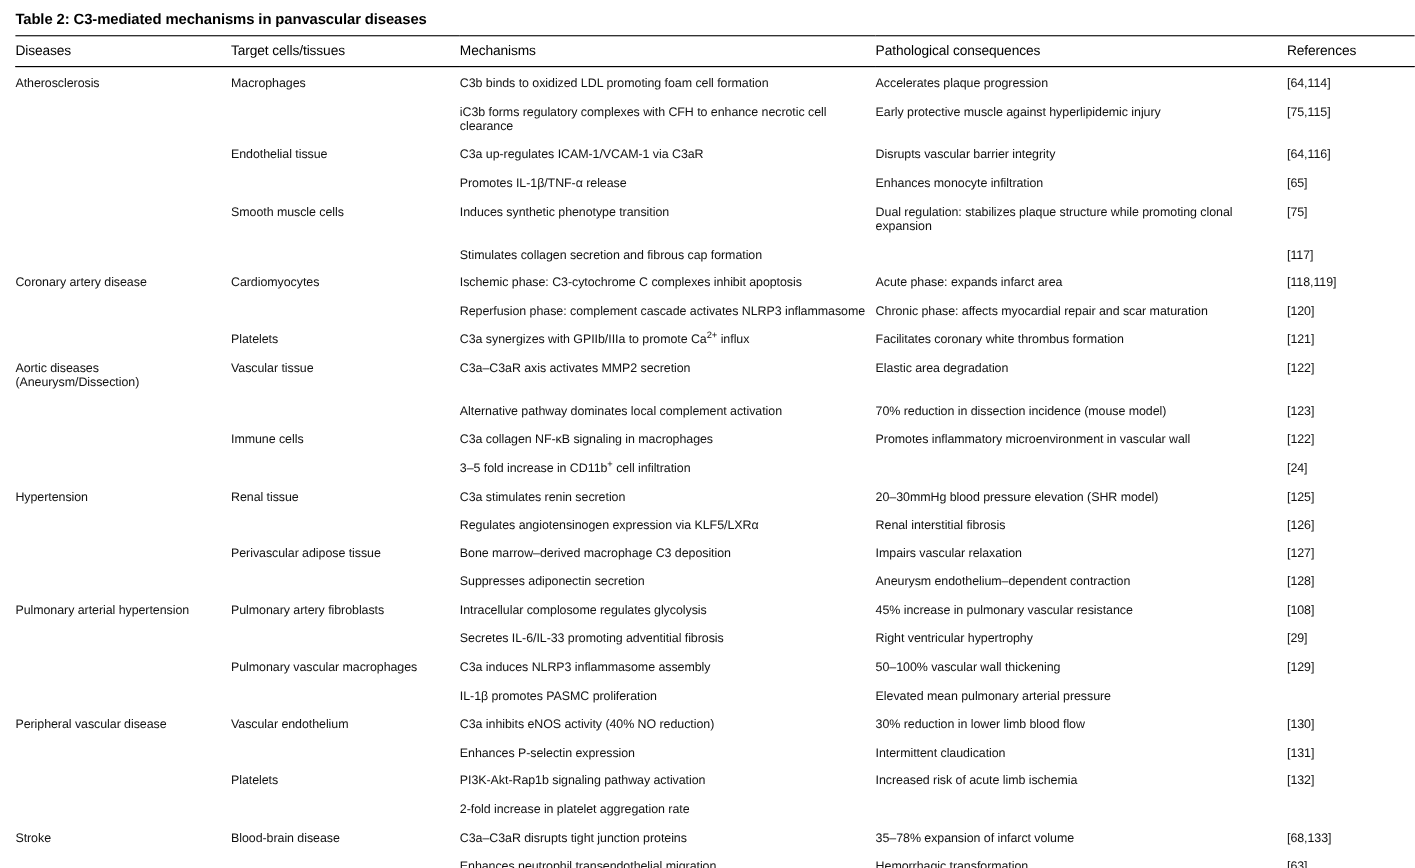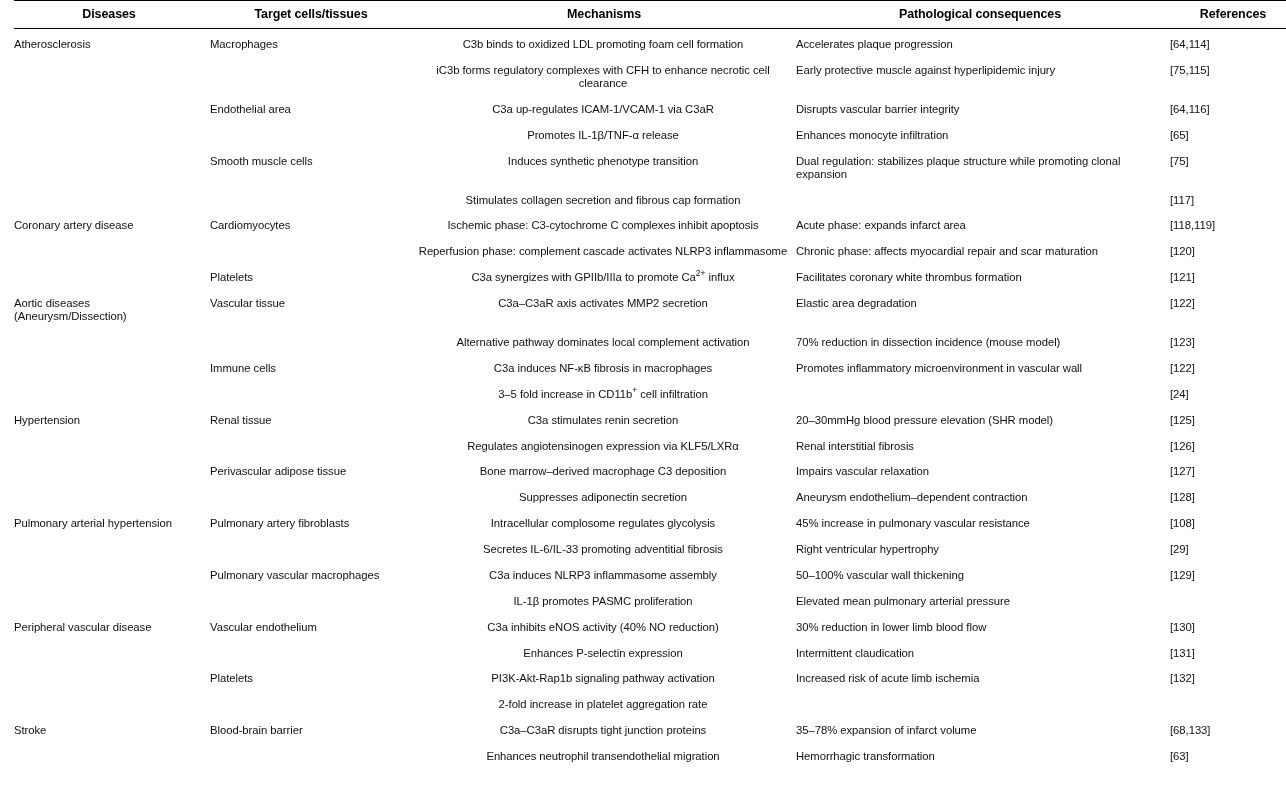--- a/index.html
+++ b/index.html
@@ -28,53 +28,54 @@
     padding: 10px 14px 7px 14px;
     letter-spacing: -0.1px;
   }
   table.tbl {
     width: 1258px;
     margin: 0 14px;
     border-collapse: collapse;
     table-layout: fixed;
   }
   table.tbl thead th {
-    text-align: center;
+    text-align: left;
     font-size: 12.5px;
-    font-weight: bold;
+    font-weight: normal;
     padding: 6px 6px 7px 0;
     border-top: 1.6px solid #000;
     border-bottom: 0.9px solid #000;
     vertical-align: bottom;
     letter-spacing: -0.1px;
   }
   table.tbl tbody td {
     font-size: 11.3px;
     padding: 6.4px 8px 6.4px 0;
     vertical-align: top;
     line-height: 1.16;
     letter-spacing: -0.05px;
     color: #111;
   }
   tbody tr:first-child td { padding-top: 9px; }
   .c-dis   { width: 190px; }
   .c-cell  { width: 202px; }
-  .c-mech  { width: 372px; text-align: center; }
+  .c-mech  { width: 372px; }
   .c-path  { width: 368px; }
   .c-ref   { width: 126px; }
   .ref {
     color: #2a6ebb;
   }
   sup { font-size: 8.5px; vertical-align: super; line-height: 0; }
 </style>
 </head>
 <body>
 
 <div class="page">
 
+  <div class="table-title">Table 2: C3-mediated mechanisms in panvascular diseases</div>
 
   <table class="tbl">
     <thead>
       <tr>
         <th class="c-dis">Diseases</th>
         <th class="c-cell">Target cells/tissues</th>
         <th class="c-mech">Mechanisms</th>
         <th class="c-path">Pathological consequences</th>
         <th class="c-ref">References</th>
       </tr>
@@ -89,21 +90,21 @@
         </tr>
         <tr>
           <td class="c-dis"></td>
           <td class="c-cell"></td>
           <td class="c-mech">iC3b forms regulatory complexes with CFH to enhance necrotic cell clearance</td>
           <td class="c-path">Early protective muscle against hyperlipidemic injury</td>
           <td class="c-ref ref">[75,115]</td>
         </tr>
         <tr>
           <td class="c-dis"></td>
-          <td class="c-cell">Endothelial area</td>
+          <td class="c-cell">Endothelial tissue</td>
           <td class="c-mech">C3a up-regulates ICAM-1/VCAM-1 via C3aR</td>
           <td class="c-path">Disrupts vascular barrier integrity</td>
           <td class="c-ref ref">[64,116]</td>
         </tr>
         <tr>
           <td class="c-dis"></td>
           <td class="c-cell"></td>
           <td class="c-mech">Promotes IL-1β/TNF-α release</td>
           <td class="c-path">Enhances monocyte infiltration</td>
           <td class="c-ref ref">[65]</td>
@@ -153,21 +154,21 @@
         <tr>
           <td class="c-dis"></td>
           <td class="c-cell"></td>
           <td class="c-mech">Alternative pathway dominates local complement activation</td>
           <td class="c-path">70% reduction in dissection incidence (mouse model)</td>
           <td class="c-ref ref">[123]</td>
         </tr>
         <tr>
           <td class="c-dis"></td>
           <td class="c-cell">Immune cells</td>
-          <td class="c-mech">C3a induces NF-κB fibrosis in macrophages</td>
+          <td class="c-mech">C3a collagen NF-κB signaling in macrophages</td>
           <td class="c-path">Promotes inflammatory microenvironment in vascular wall</td>
           <td class="c-ref ref">[122]</td>
         </tr>
         <tr>
           <td class="c-dis"></td>
           <td class="c-cell"></td>
           <td class="c-mech">3–5 fold increase in CD11b<sup>+</sup> cell infiltration</td>
           <td class="c-path"></td>
           <td class="c-ref ref">[24]</td>
         </tr>
@@ -250,21 +251,21 @@
         </tr>
         <tr>
           <td class="c-dis"></td>
           <td class="c-cell"></td>
           <td class="c-mech">2-fold increase in platelet aggregation rate</td>
           <td class="c-path"></td>
           <td class="c-ref ref"></td>
         </tr>
         <tr>
           <td class="c-dis">Stroke</td>
-          <td class="c-cell">Blood-brain barrier</td>
+          <td class="c-cell">Blood-brain disease</td>
           <td class="c-mech">C3a–C3aR disrupts tight junction proteins</td>
           <td class="c-path">35–78% expansion of infarct volume</td>
           <td class="c-ref ref">[68,133]</td>
         </tr>
         <tr>
           <td class="c-dis"></td>
           <td class="c-cell"></td>
           <td class="c-mech">Enhances neutrophil transendothelial migration</td>
           <td class="c-path">Hemorrhagic transformation</td>
           <td class="c-ref ref">[63]</td>

